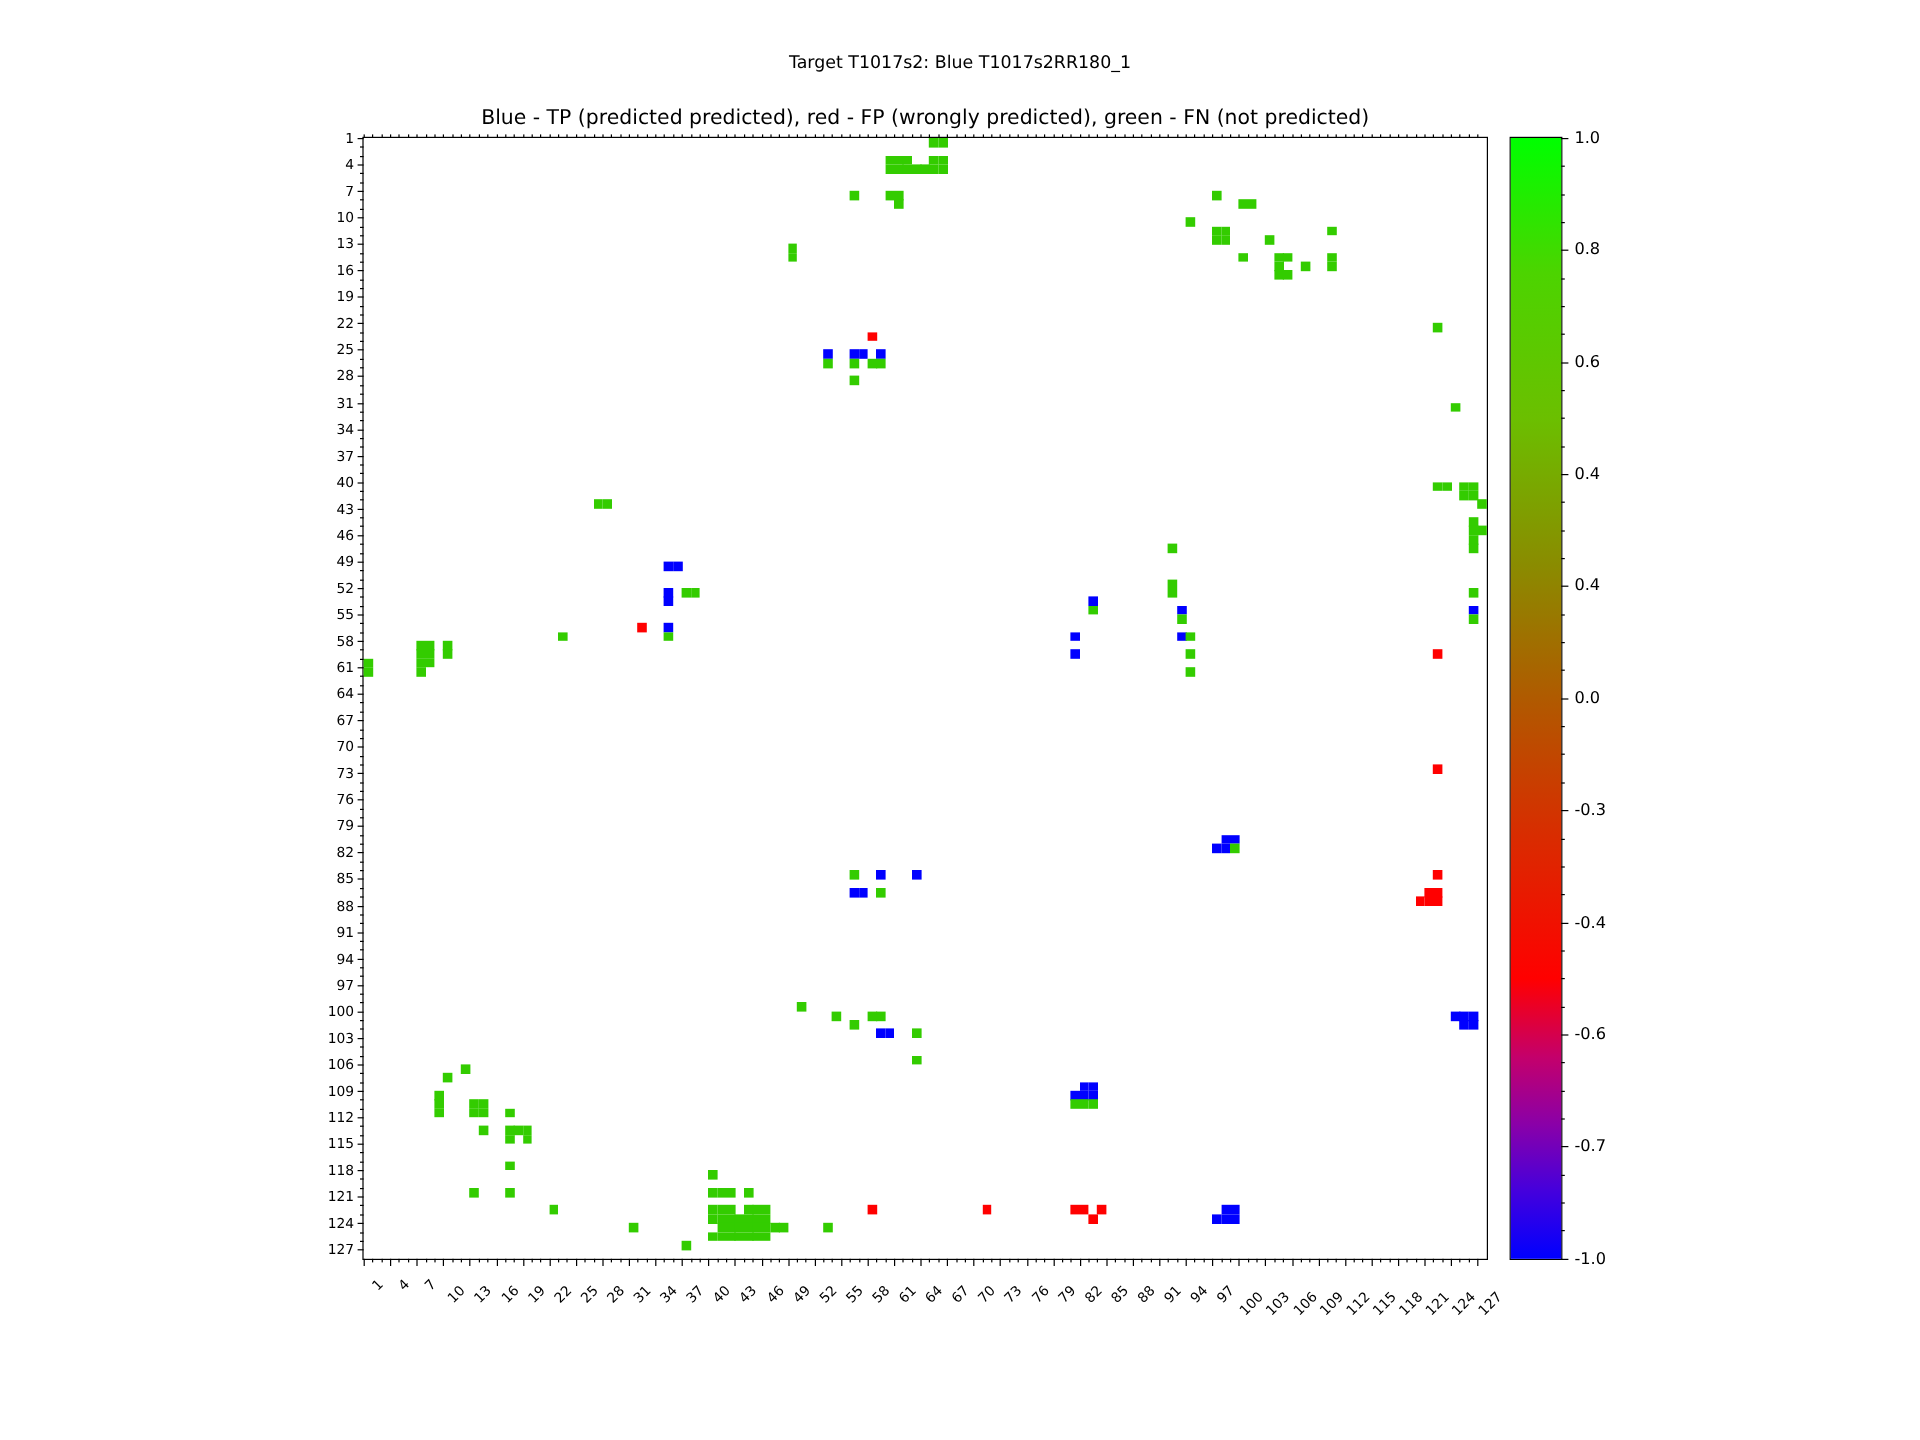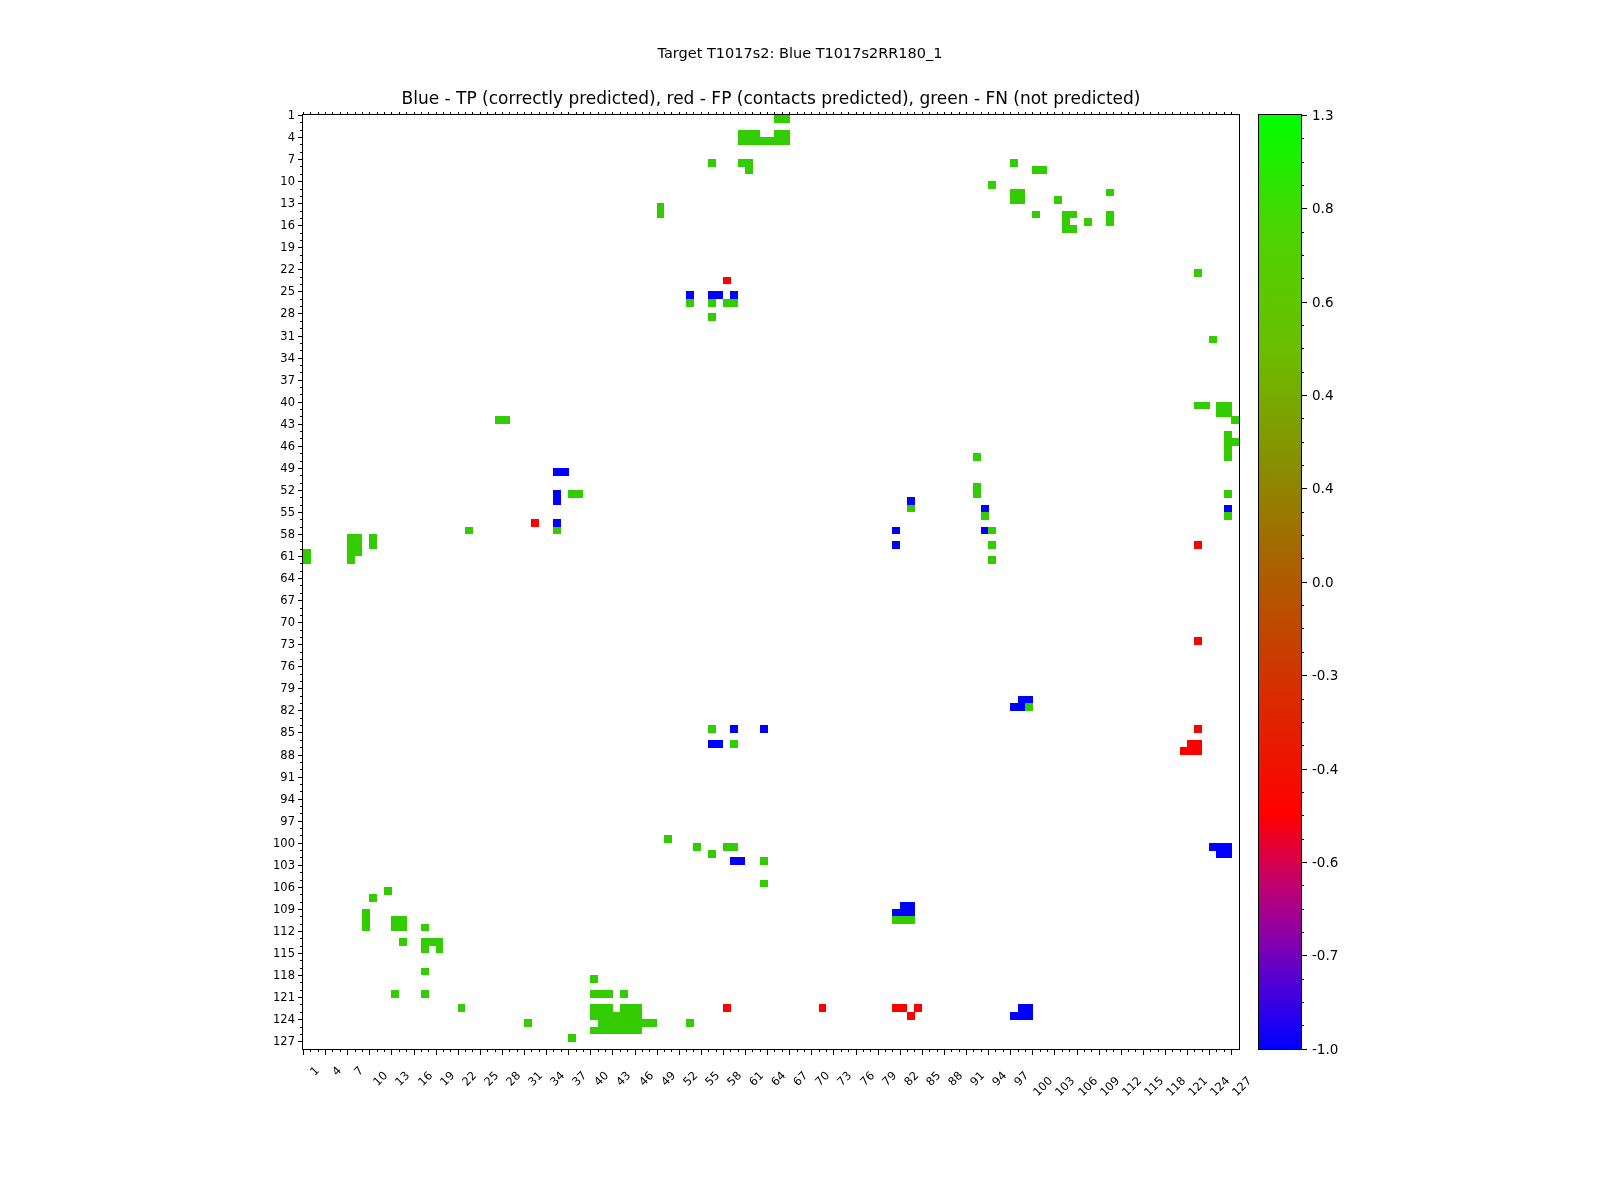--- a/index.html
+++ b/index.html
@@ -125,21 +125,21 @@
   }
   .cell { position:absolute; }
 </style>
 </head>
 <body>
 
 <div id="suptitle">
   <span>Target T1017s2: Blue T1017s2RR180_1</span>
 </div>
 
-<div id="axtitle">Blue - TP (correctly predicted), red - FP (contacts predicted), green - FN (not predicted)</div>
+<div id="axtitle">Blue - TP (predicted predicted), red - FP (wrongly predicted), green - FN (not predicted)</div>
 
 <div id="plot-frame">
   <div id="grid-canvas">
       <div class="cell" style="left: 471.483px; top: 0px; width: 7.76693px; height: 7.75118px; background: rgb(51, 204, 0);"></div>
       <div class="cell" style="left: 478.85px; top: 0px; width: 7.76693px; height: 7.75118px; background: rgb(51, 204, 0);"></div>
       <div class="cell" style="left: 434.649px; top: 14.7024px; width: 7.76693px; height: 7.75118px; background: rgb(51, 204, 0);"></div>
       <div class="cell" style="left: 442.016px; top: 14.7024px; width: 7.76693px; height: 7.75118px; background: rgb(51, 204, 0);"></div>
       <div class="cell" style="left: 449.383px; top: 14.7024px; width: 7.76693px; height: 7.75118px; background: rgb(51, 204, 0);"></div>
       <div class="cell" style="left: 471.483px; top: 14.7024px; width: 7.76693px; height: 7.75118px; background: rgb(51, 204, 0);"></div>
       <div class="cell" style="left: 478.85px; top: 14.7024px; width: 7.76693px; height: 7.75118px; background: rgb(51, 204, 0);"></div>
@@ -898,21 +898,21 @@
     <div class="tick xtick-top-minor" style="left: 928.233px;"></div>
     <div class="ylabel" style="top: 926.249px;">127</div>
     <div class="xlabel" style="left: 935.233px;">
       <span>127</span>
     </div>
   </div>
 
 <div id="cbar">
   <div id="cbar-grad" style="background: linear-gradient(rgb(0, 255, 0) 0%, rgb(76, 212, 0) 12%, rgb(107, 191, 0) 25%, rgb(138, 140, 0) 38%, rgb(176, 90, 0) 50%, rgb(216, 45, 0) 62%, rgb(255, 0, 0) 75%, rgb(196, 0, 107) 82%, rgb(138, 0, 168) 88%, rgb(68, 0, 221) 94%, rgb(0, 0, 255) 100%);"></div>
 <div class="cbtick" style="top: 0px;"></div>
-    <div class="cblabel" style="top: 0px;">1.3</div>
+    <div class="cblabel" style="top: 0px;">1.0</div>
     <div class="cbtick" style="top: 93.36px;"></div>
     <div class="cblabel" style="top: 93.36px;">0.8</div>
     <div class="cbtick" style="top: 186.72px;"></div>
     <div class="cblabel" style="top: 186.72px;">0.6</div>
     <div class="cbtick" style="top: 280.08px;"></div>
     <div class="cblabel" style="top: 280.08px;">0.4</div>
     <div class="cbtick" style="top: 373.44px;"></div>
     <div class="cblabel" style="top: 373.44px;">0.4</div>
     <div class="cbtick" style="top: 466.8px;"></div>
     <div class="cblabel" style="top: 466.8px;">0.0</div>

